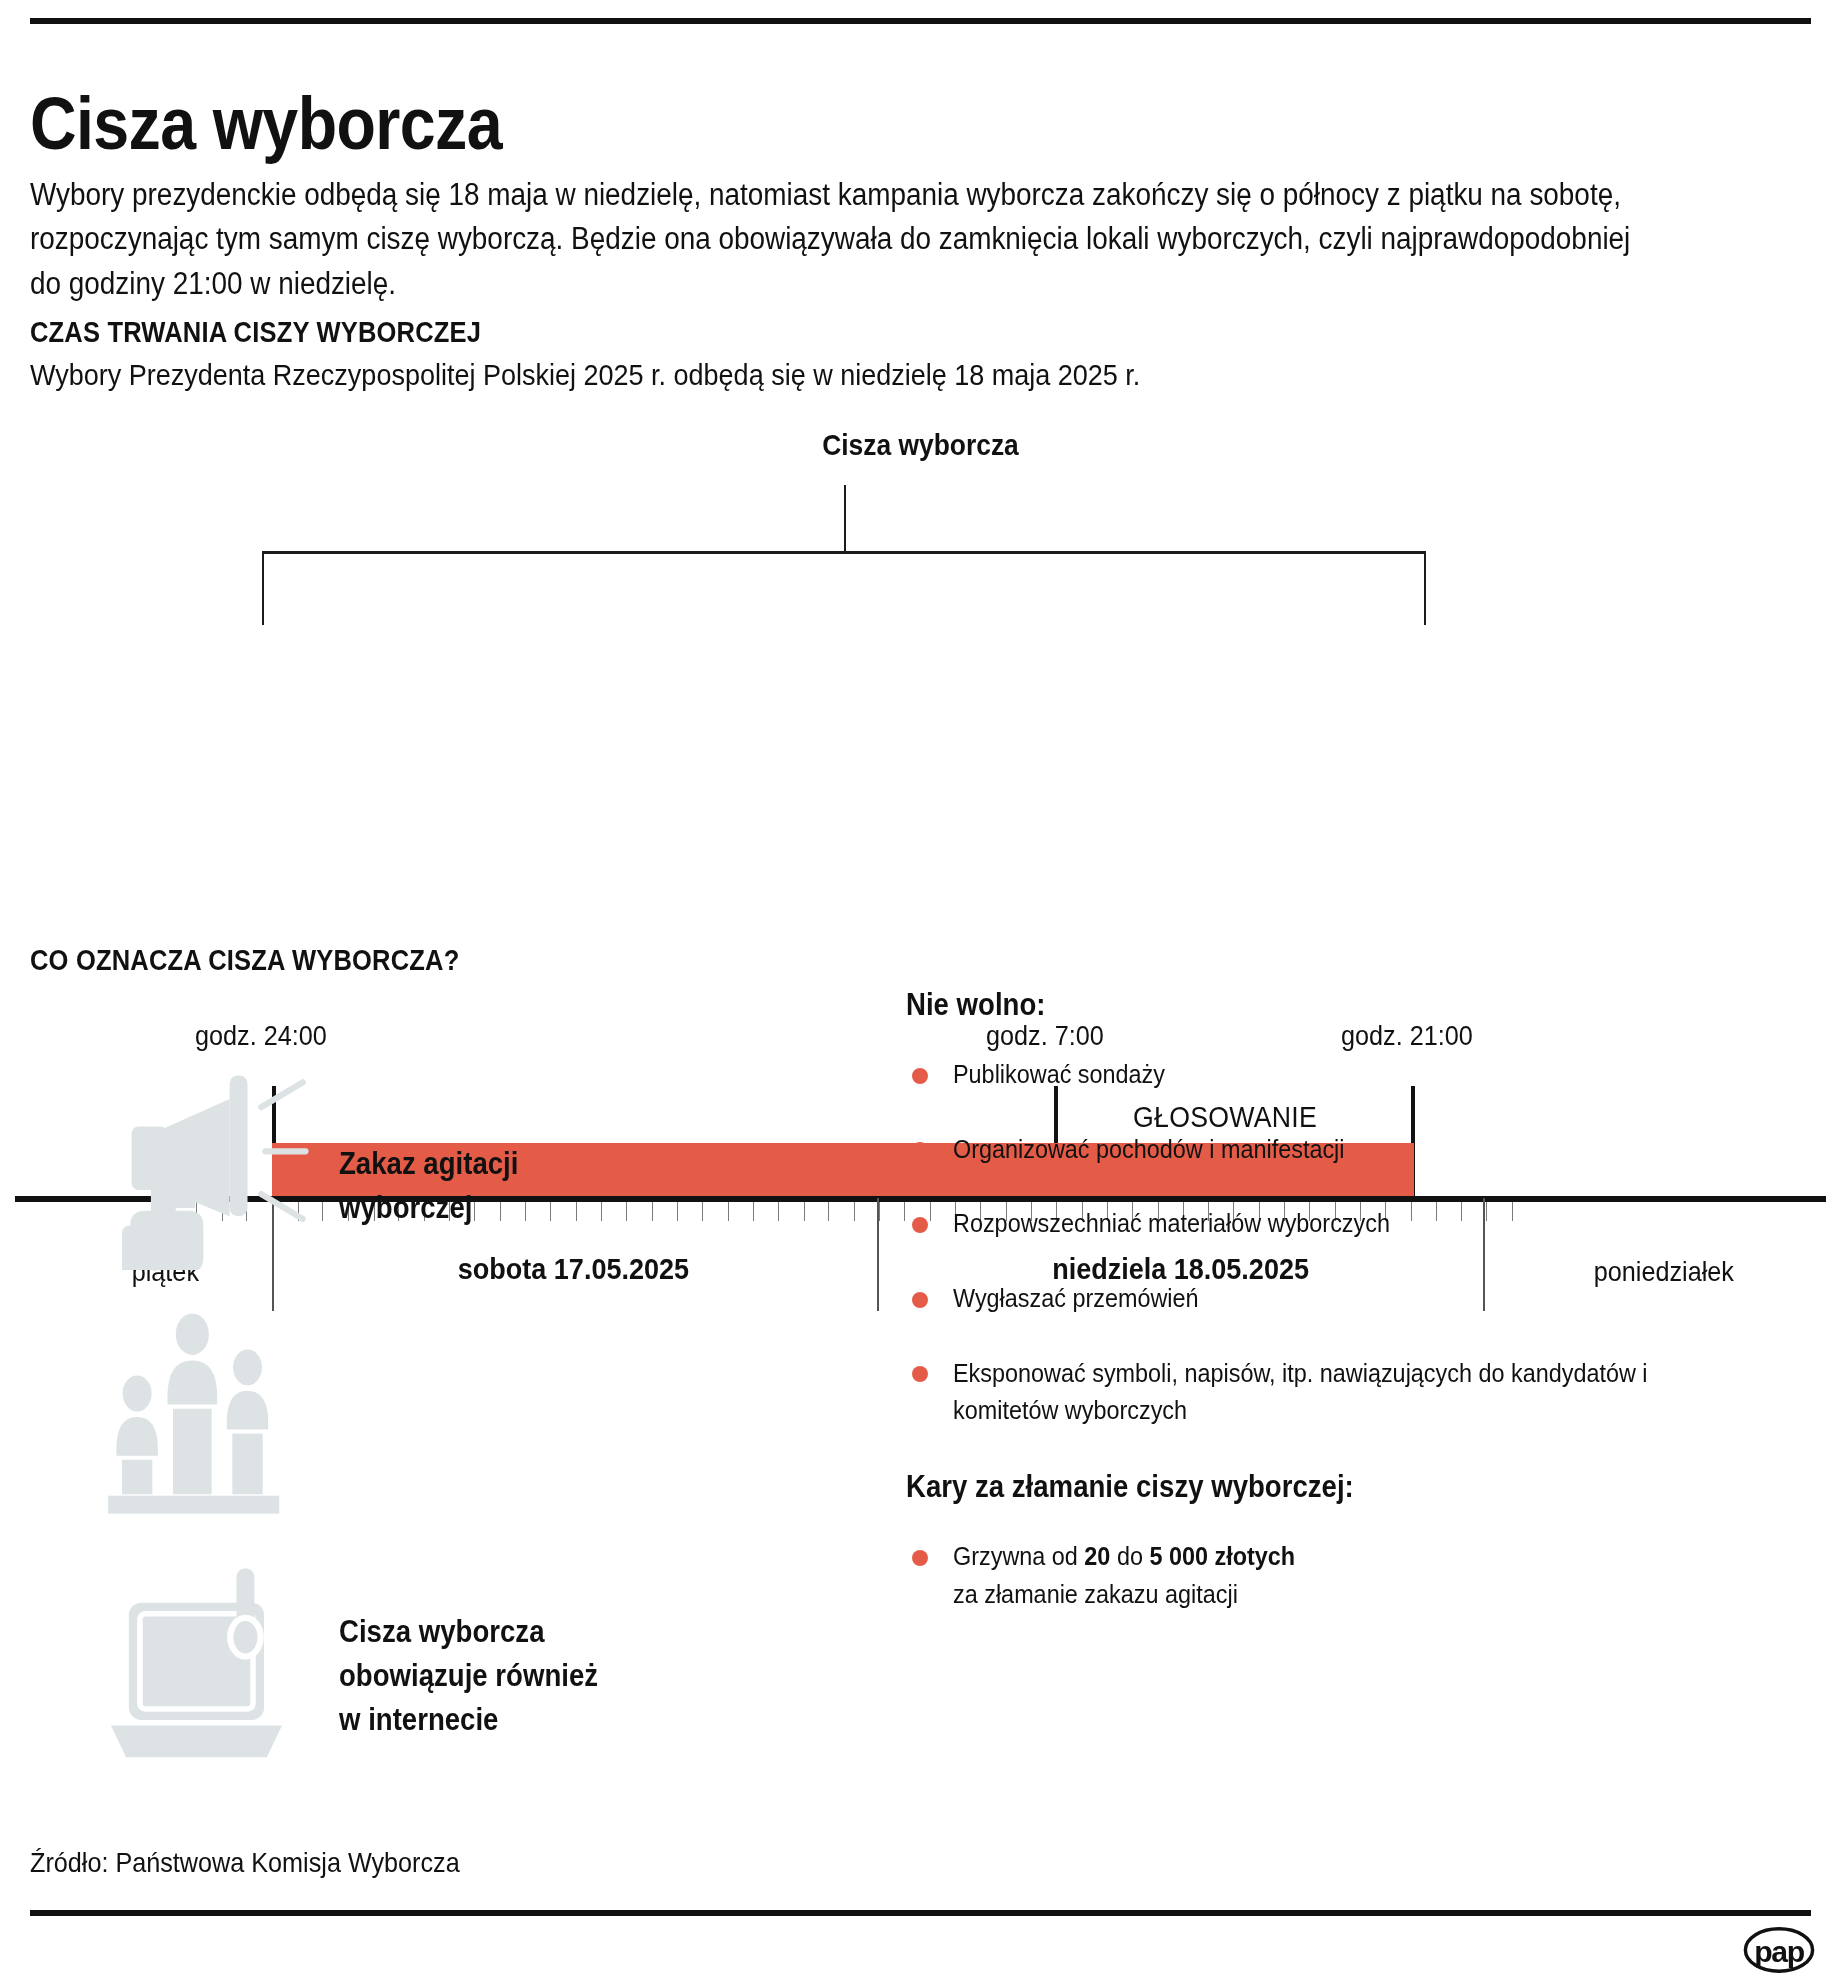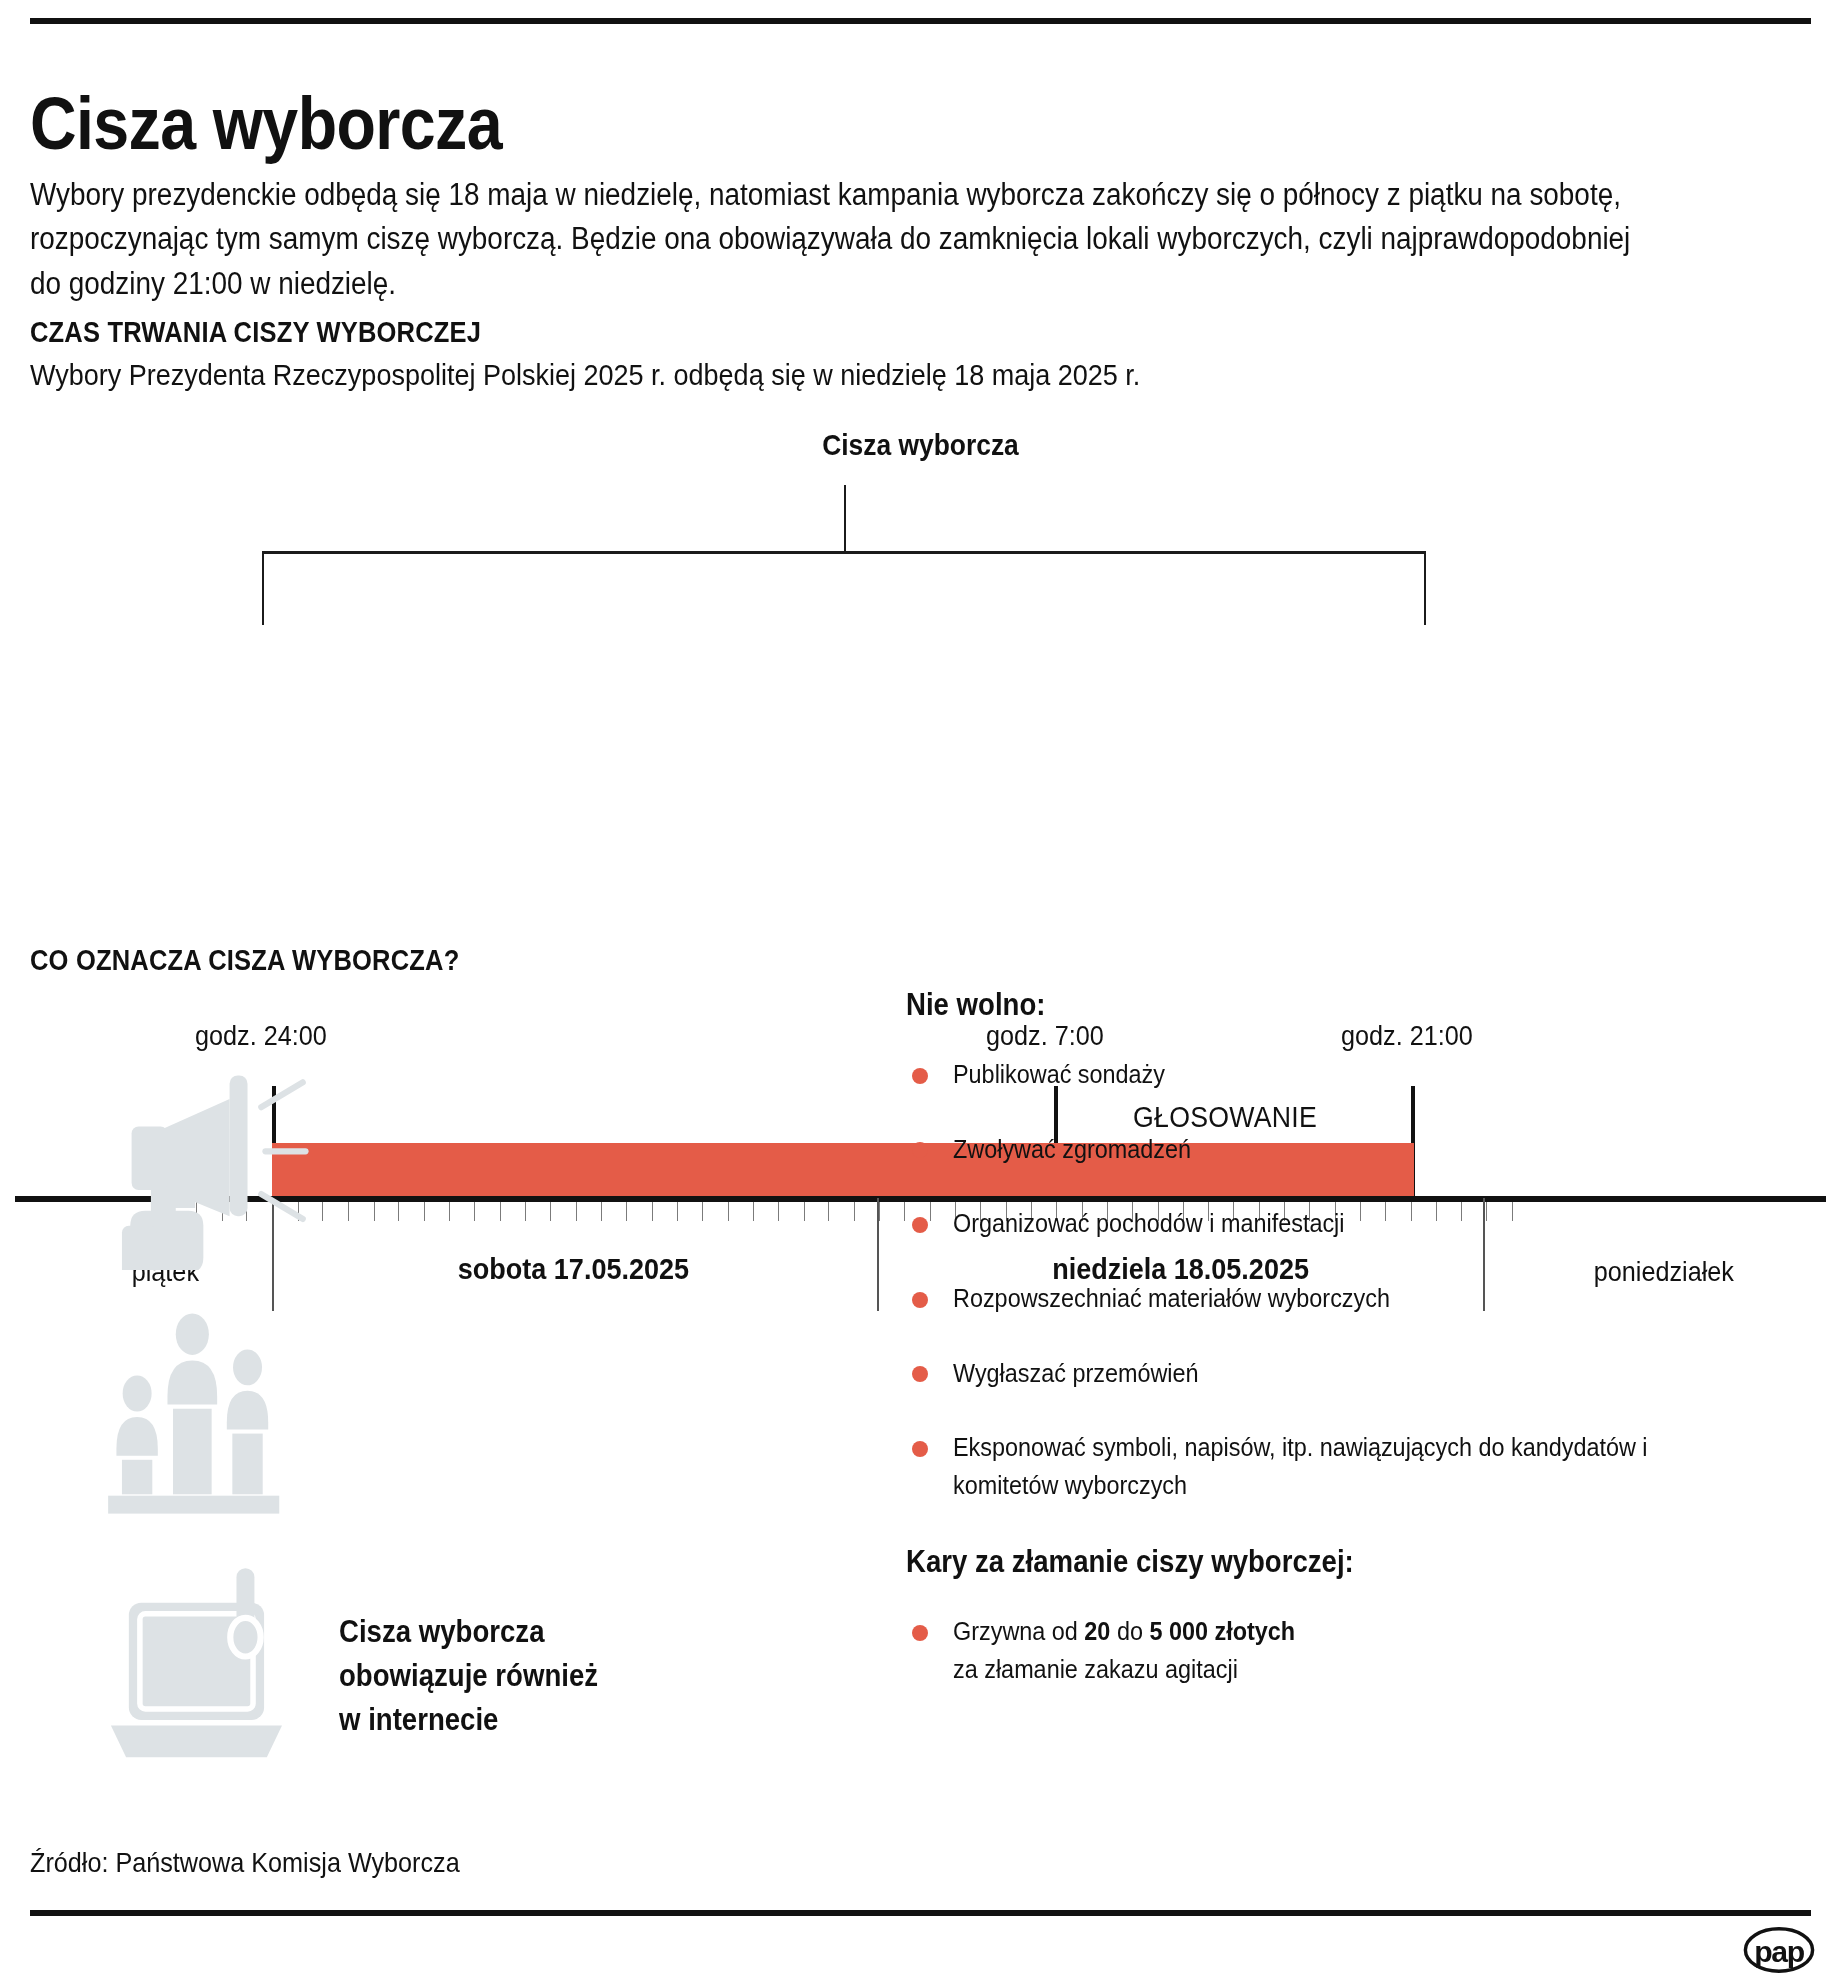--- a/index.html
+++ b/index.html
@@ -361,20 +361,24 @@
             <path d="M60 214 q-22 0 -22 22 l0 46 q0 22 22 22 l62 0 q22 0 22 -22 l0 -46 q0 -22 -22 -22 Z"></path>
             <rect x="26" y="236" width="50" height="74" rx="10"></rect>
           </g>
           <g stroke="#DDE2E5" stroke-width="9" stroke-linecap="round" fill="none">
             <line x1="228" y1="64" x2="288" y2="28"></line>
             <line x1="234" y1="128" x2="292" y2="128"></line>
             <line x1="228" y1="190" x2="288" y2="226"></line>
           </g>
         </svg>
       </div>
+      <div class="icon-text">
+        <span>Zakaz agitacji</span><br>
+        <span>wyborczej</span>
+      </div>
     </div>
 
     <div class="icon-row">
       <div class="icon-box">
         <svg viewBox="0 0 300 300" width="207" height="207" aria-hidden="true">
           <g fill="#DDE2E5">
 
             <ellipse cx="128" cy="38" rx="24" ry="30"></ellipse>
             <path d="M92 128 q0 -52 36 -52 q36 0 36 52 l0 12 l-72 0 Z"></path>
             <rect x="100" y="146" width="56" height="124"></rect>
@@ -418,21 +422,20 @@
       </div>
     </div>
   </div>
 
   <div class="right-col">
 
     <div class="list-head">Nie wolno:</div>
 
     <ul class="bullets">
       <li><span class="txt">Publikować sondaży</span></li>
-      <li><span class="txt">Zwoływać zgromadzeń</span></li>
       <li><span class="txt">Organizować pochodów i manifestacji</span></li>
       <li><span class="txt">Rozpowszechniać materiałów wyborczych</span></li>
       <li><span class="txt">Wygłaszać przemówień</span></li>
       <li><span class="txt">Eksponować symboli, napisów, itp. nawiązujących do kandydatów i komitetów wyborczych</span></li>
     </ul>
 
     <div class="list-head second">Kary za złamanie ciszy wyborczej:</div>
 
     <ul class="bullets">
       <li>

